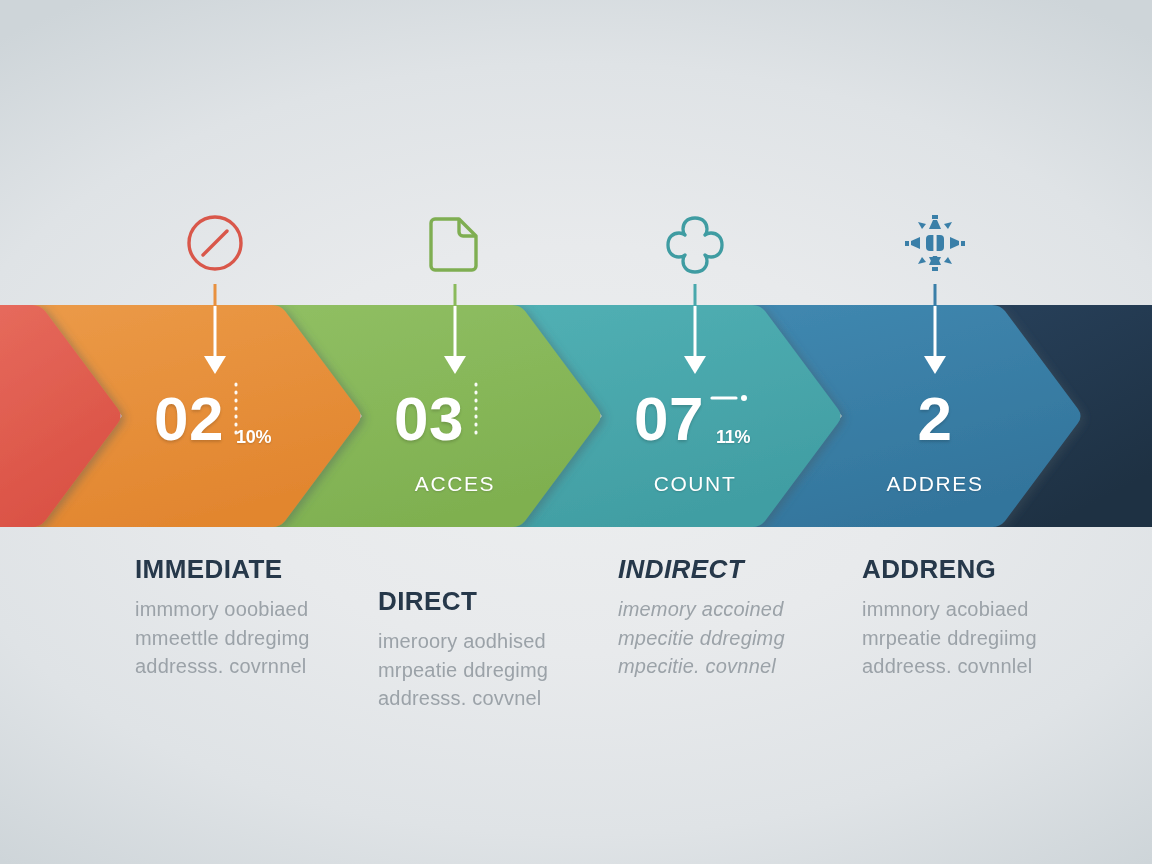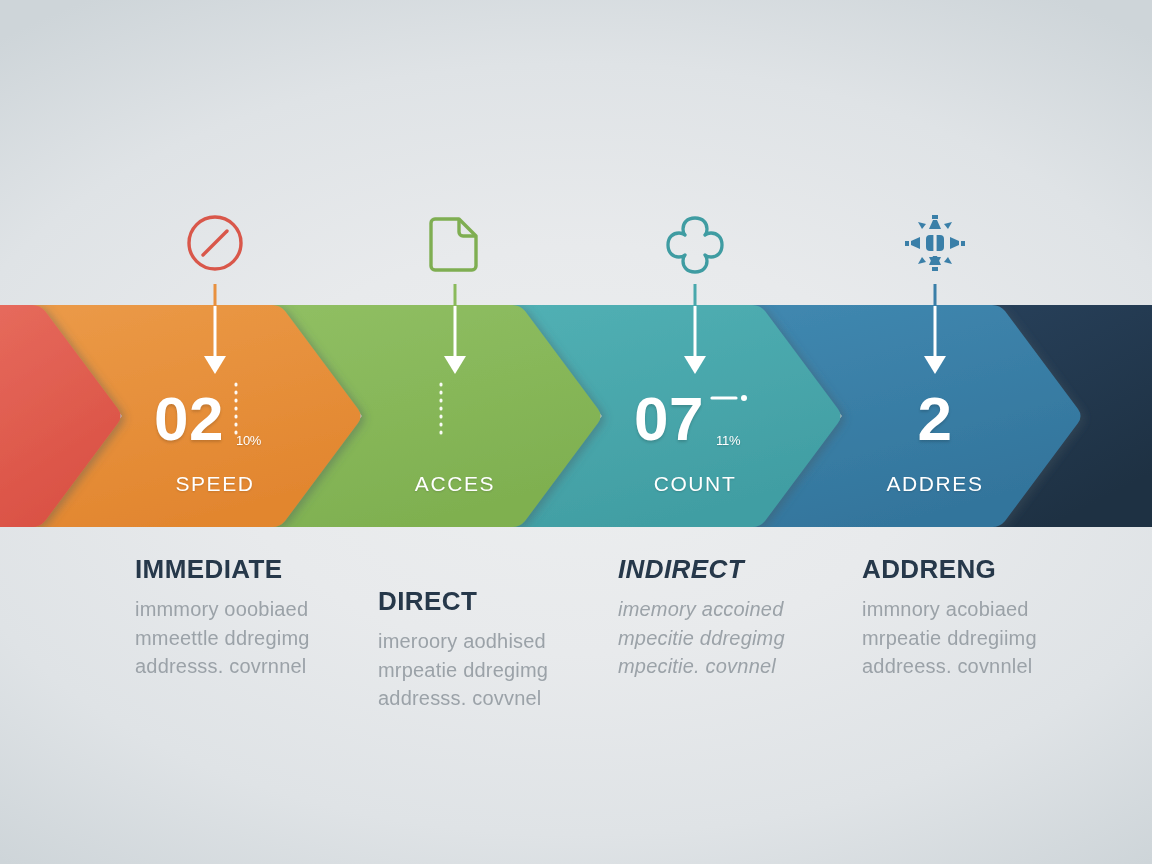--- a/index.html
+++ b/index.html
@@ -82,22 +82,22 @@
     width: 46px;
     height: 74px;
     margin-left: 6px;
     flex: 0 0 auto;
   }
   .seg-meta svg { position: absolute; left: 0; top: 0; }
   .seg-pct {
     position: absolute;
     left: 6px;
     bottom: 8px;
-    font-size: 13px;
-    font-weight: normal;
+    font-size: 18px;
+    font-weight: bold;
     color: #ffffff;
     letter-spacing: -0.3px;
     text-shadow: 0 1px 2px rgba(0,0,0,0.16);
     white-space: nowrap;
   }
   .seg-label {
     margin-top: 14px;
     font-size: 21px;
     letter-spacing: 1.6px;
     color: #ffffff;
@@ -286,25 +286,25 @@
   <div class="seg-content" style="left:85px; top:380px;">
     <div class="seg-numrow">
       <span class="seg-num">02</span>
       <span class="seg-meta">
         <svg width="12" height="60" viewBox="0 0 12 60">
           <line x1="6" y1="2" x2="6" y2="58" stroke="#ffffff" stroke-width="3" stroke-linecap="round" stroke-dasharray="1 7" opacity="0.95"></line>
         </svg>
         <span class="seg-pct">10%</span>
       </span>
     </div>
-    <div class="seg-label">SPEED</div>
   </div>
 
   <div class="seg-content" style="left:325px; top:380px;">
     <div class="seg-numrow">
+      <span class="seg-num">03</span>
       <span class="seg-meta">
         <svg width="12" height="60" viewBox="0 0 12 60">
           <line x1="6" y1="2" x2="6" y2="58" stroke="#ffffff" stroke-width="3" stroke-linecap="round" stroke-dasharray="1 7" opacity="0.95"></line>
         </svg>
         <span class="seg-pct"></span>
       </span>
     </div>
     <div class="seg-label">ACCES</div>
   </div>
 

